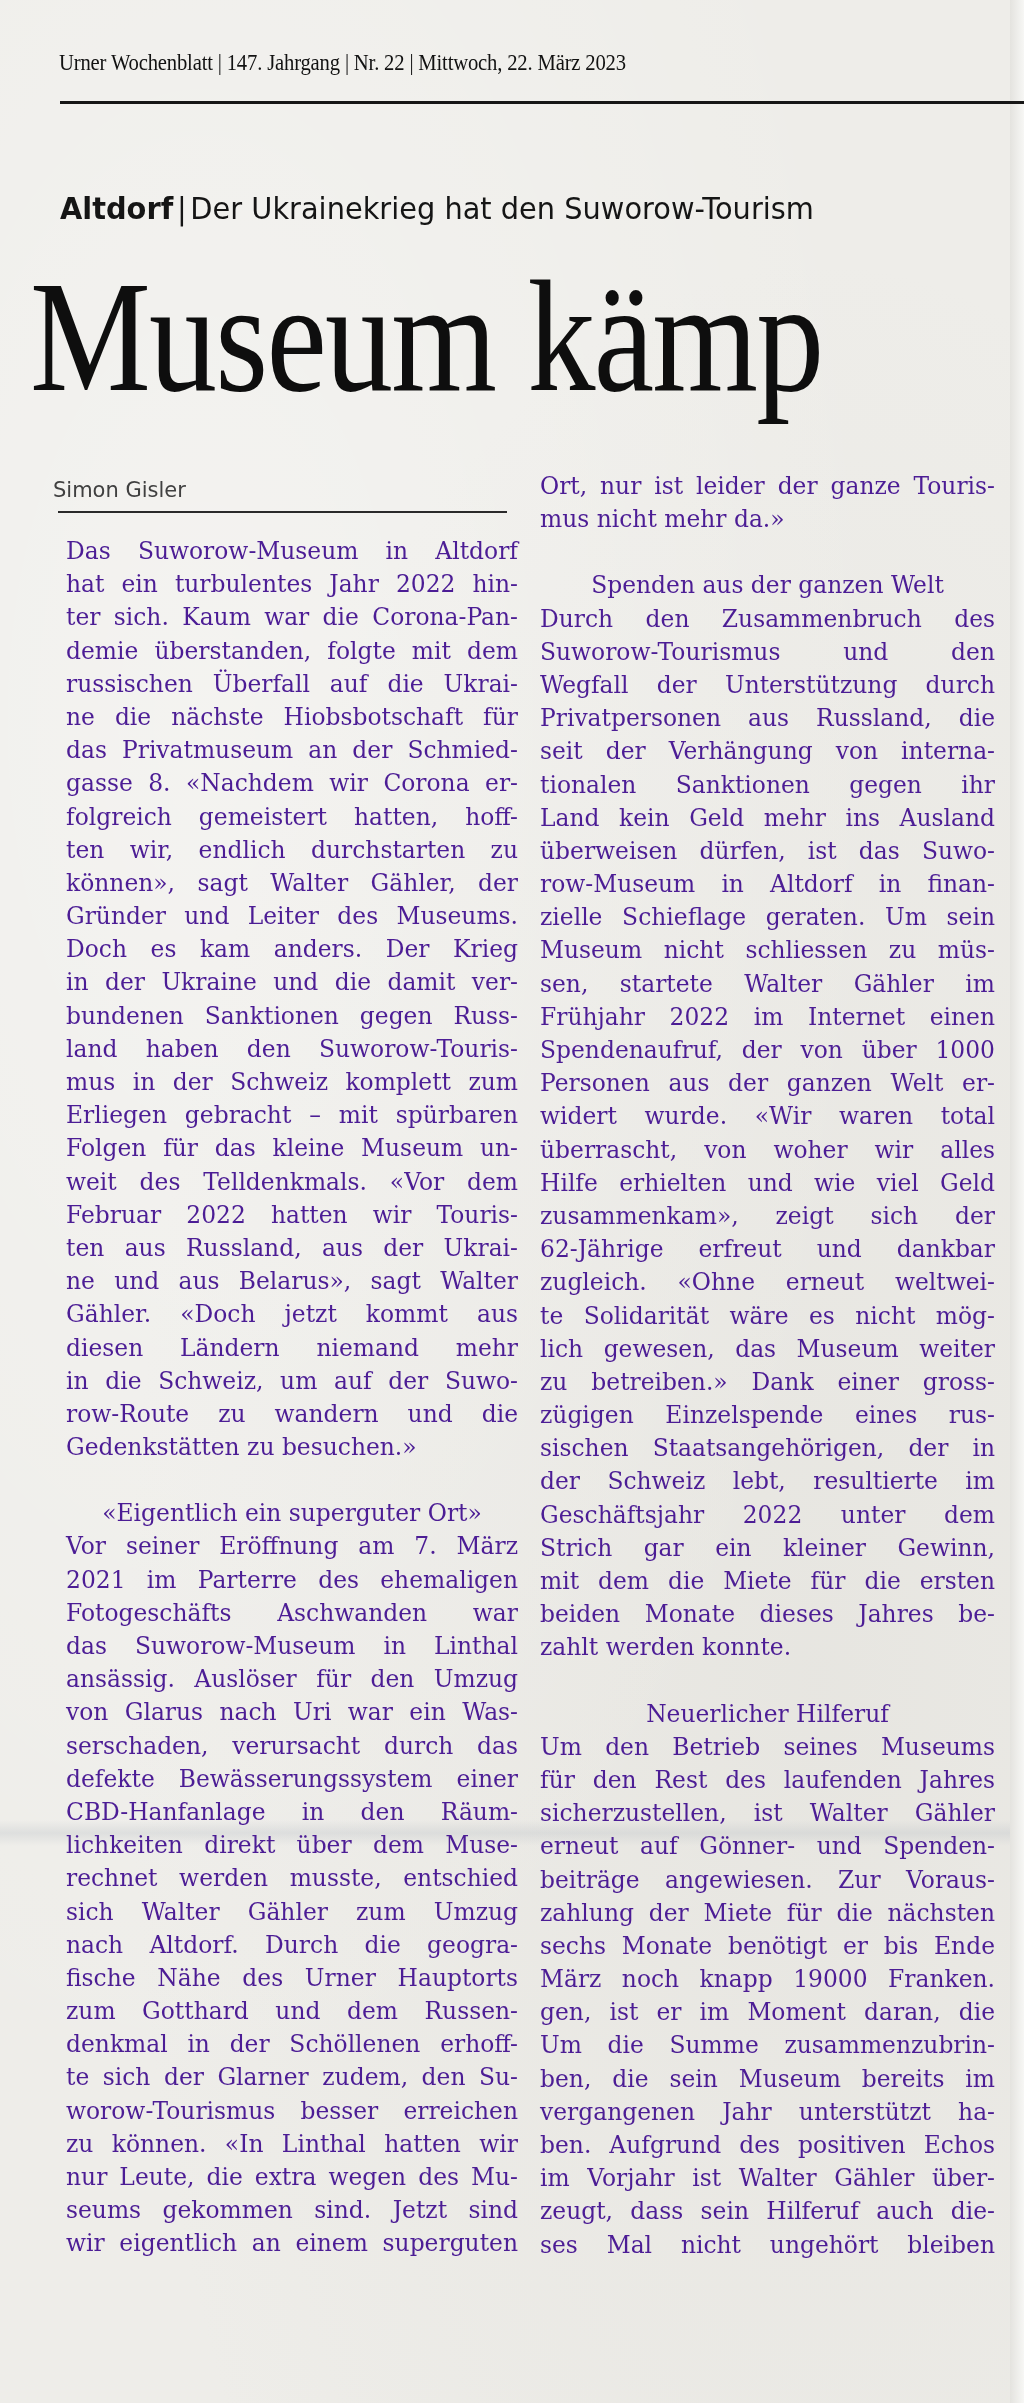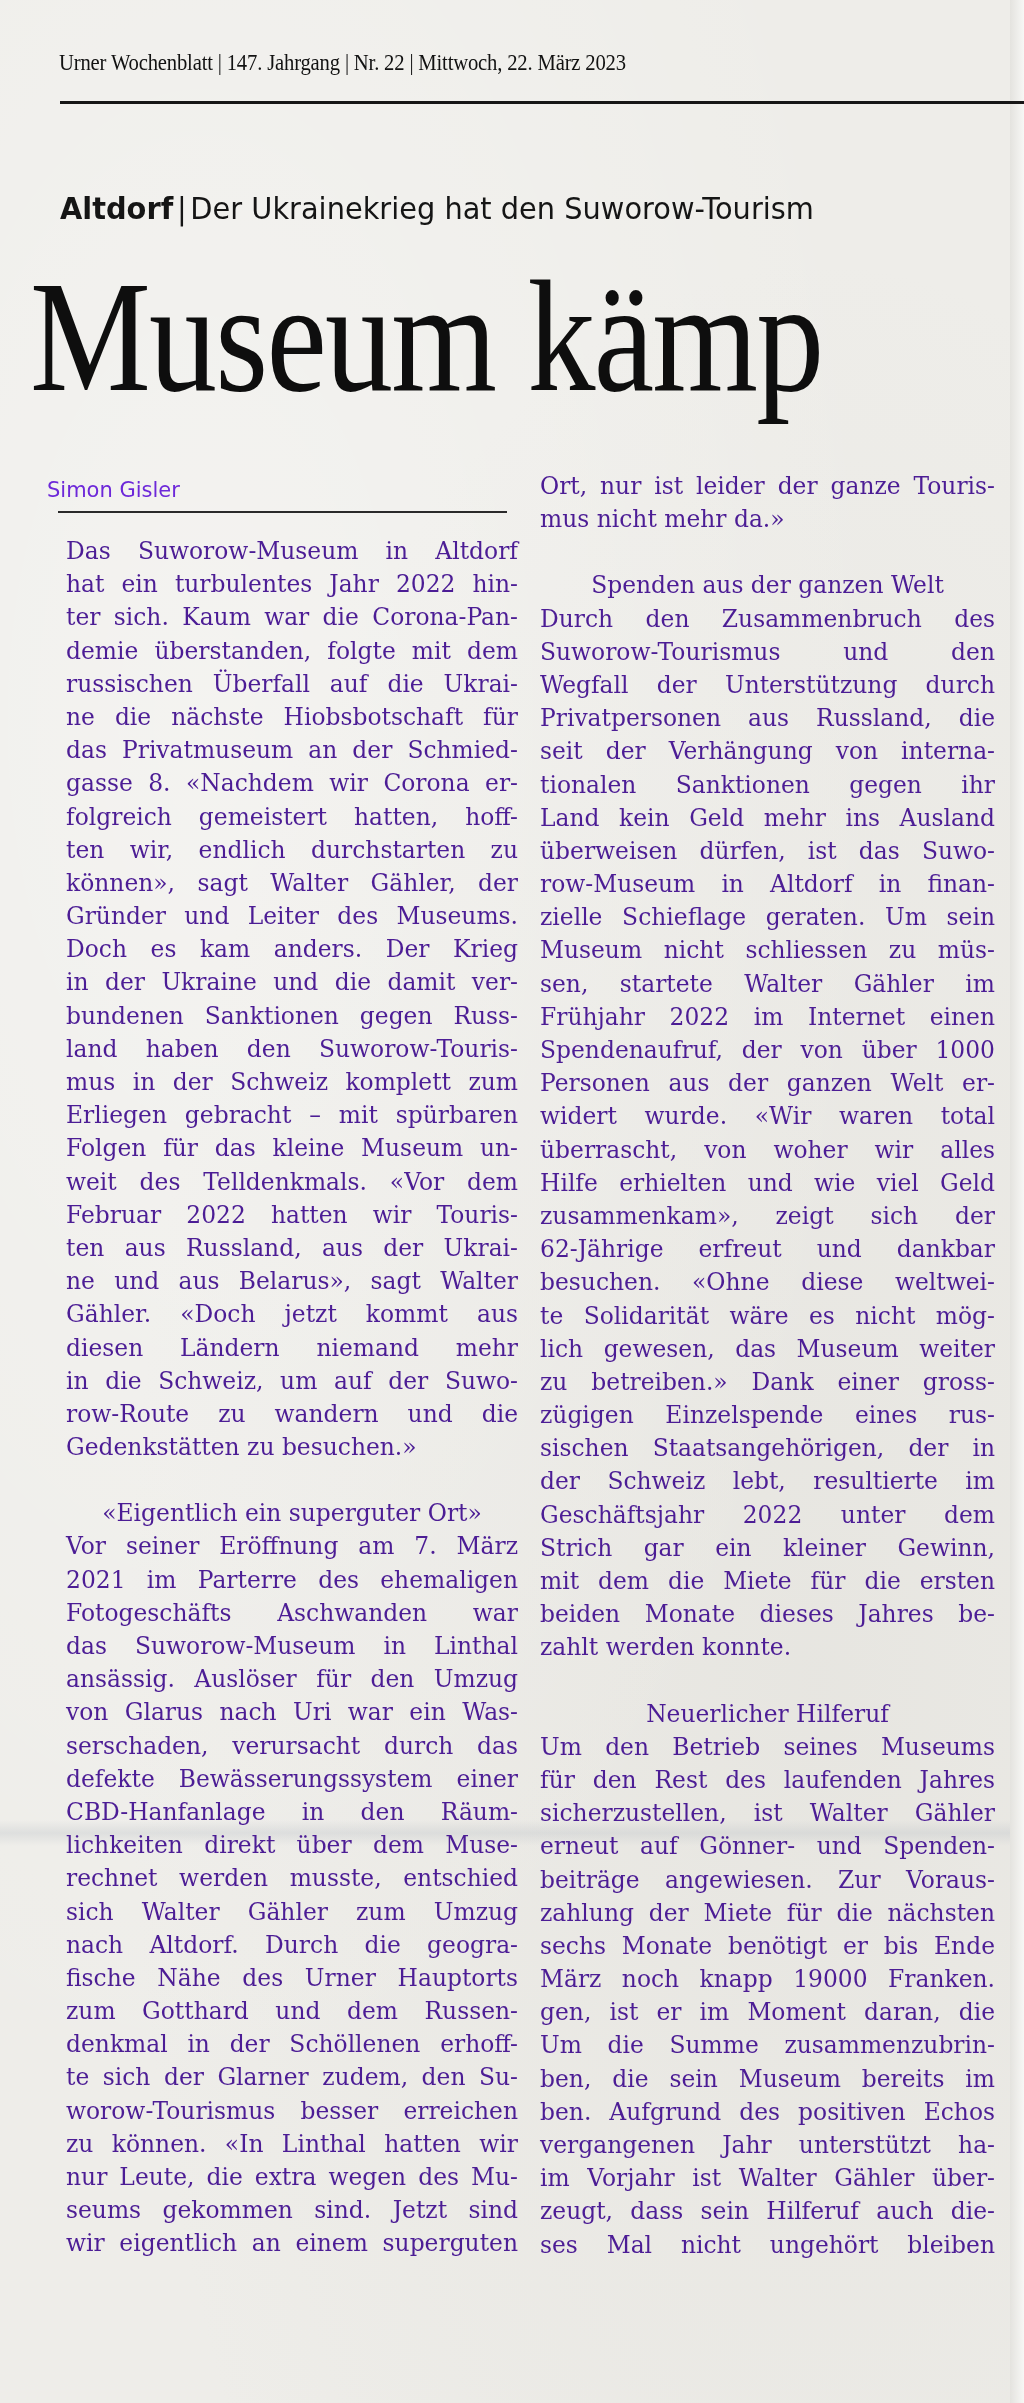--- a/index.html
+++ b/index.html
@@ -99,25 +99,25 @@
       font-family: "DejaVu Serif", serif;
       font-size: 23.4px;
       line-height: 33.2px;
       color: #4c1d95;
     }
     .col-left { left: 66px; top: 535px; width: 452px; }
     .col-right { left: 540px; top: 470px; width: 455px; }
 
     .byline {
       position: absolute;
-      left: 47px;
+      left: 53px;
       top: 478px;
       font-family: "DejaVu Sans", sans-serif;
       font-size: 21px;
-      color: #6d28d9;
+      color: #404040;
     }
     .byline-rule {
       position: absolute;
       left: 58px;
       top: 511px;
       width: 449px;
       height: 2px;
       background: #2a2a2a;
     }
 
@@ -237,21 +237,21 @@
       <span class="line">Museum nicht schliessen zu müs-</span>
       <span class="line">sen, startete Walter Gähler im</span>
       <span class="line">Frühjahr 2022 im Internet einen</span>
       <span class="line">Spendenaufruf, der von über 1000</span>
       <span class="line">Personen aus der ganzen Welt er-</span>
       <span class="line">widert wurde. «Wir waren total</span>
       <span class="line">überrascht, von woher wir alles</span>
       <span class="line">Hilfe erhielten und wie viel Geld</span>
       <span class="line">zusammenkam», zeigt sich der</span>
       <span class="line">62-Jährige erfreut und dankbar</span>
-      <span class="line">besuchen. «Ohne diese weltwei-</span>
+      <span class="line">zugleich. «Ohne erneut weltwei-</span>
       <span class="line">te Solidarität wäre es nicht mög-</span>
       <span class="line">lich gewesen, das Museum weiter</span>
       <span class="line">zu betreiben.» Dank einer gross-</span>
       <span class="line">zügigen Einzelspende eines rus-</span>
       <span class="line">sischen Staatsangehörigen, der in</span>
       <span class="line">der Schweiz lebt, resultierte im</span>
       <span class="line">Geschäftsjahr 2022 unter dem</span>
       <span class="line">Strich gar ein kleiner Gewinn,</span>
       <span class="line">mit dem die Miete für die ersten</span>
       <span class="line">beiden Monate dieses Jahres be-</span>
@@ -263,19 +263,19 @@
       <span class="line">für den Rest des laufenden Jahres</span>
       <span class="line">sicherzustellen, ist Walter Gähler</span>
       <span class="line">erneut auf Gönner- und Spenden-</span>
       <span class="line">beiträge angewiesen. Zur Voraus-</span>
       <span class="line">zahlung der Miete für die nächsten</span>
       <span class="line">sechs Monate benötigt er bis Ende</span>
       <span class="line">März noch knapp 19000 Franken.</span>
       <span class="line">gen, ist er im Moment daran, die</span>
       <span class="line">Um die Summe zusammenzubrin-</span>
       <span class="line">ben, die sein Museum bereits im</span>
+      <span class="line">vergangenen Jahr unterstützt ha-</span>
       <span class="line">ben. Aufgrund des positiven Echos</span>
-      <span class="line">vergangenen Jahr unterstützt ha-</span>
       <span class="line">im Vorjahr ist Walter Gähler über-</span>
       <span class="line">zeugt, dass sein Hilferuf auch die-</span>
       <span class="line">ses Mal nicht ungehört bleiben</span>
     </div>
 </div>
 
 </body></html>

